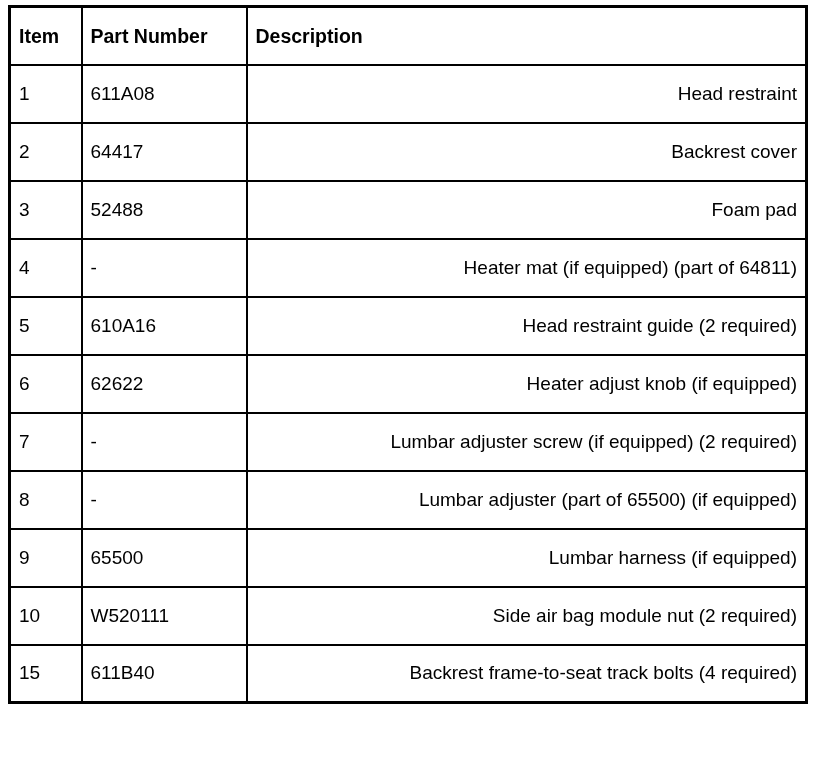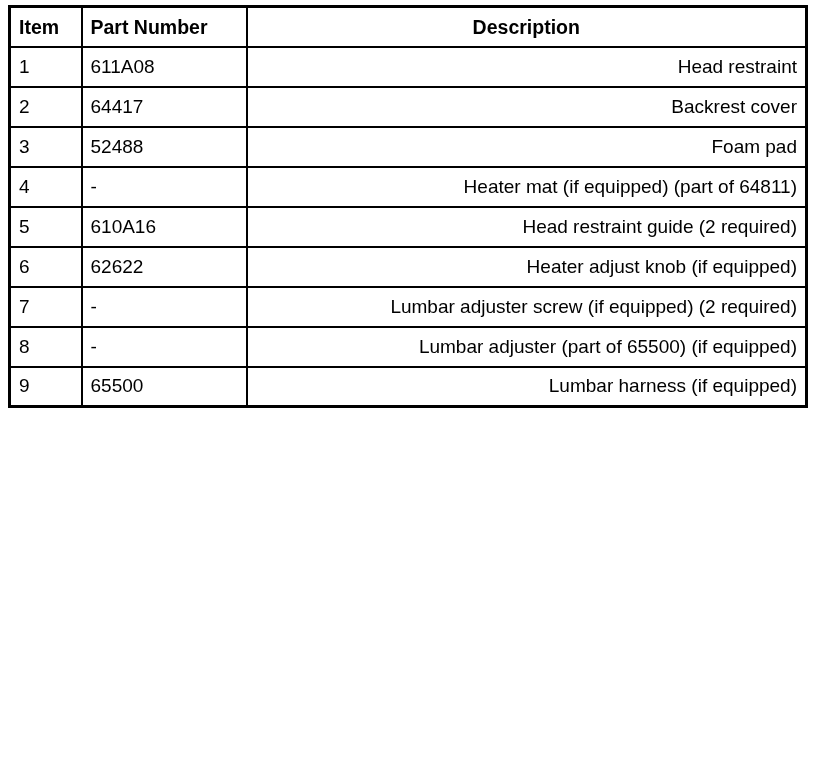--- a/index.html
+++ b/index.html
@@ -28,34 +28,34 @@
   }
   table.parts-table col.c-item { width: 72px; }
   table.parts-table col.c-part { width: 165px; }
   table.parts-table col.c-desc { width: auto; }
 
   table.parts-table th,
   table.parts-table td {
     border: 2px solid #000000;
     font-size: 19px;
     line-height: 22px;
-    height: 40px;
+    height: 58px;
     box-sizing: border-box;
     padding: 0 8px;
     vertical-align: middle;
     overflow: hidden;
     white-space: nowrap;
   }
   table.parts-table thead th {
     font-weight: bold;
     font-size: 19.5px;
     text-align: left;
   }
   table.parts-table thead th.desc-head {
-    text-align: center;
+    text-align: left;
   }
   table.parts-table tbody td {
     font-weight: normal;
     text-align: right;
   }
   table.parts-table tbody td.cell-item,
   table.parts-table tbody td.cell-part {
     text-align: left;
   }
 </style>
@@ -115,15 +115,25 @@
         <tr>
           <td class="cell-item">8</td>
           <td class="cell-part">-</td>
           <td class="cell-desc">Lumbar adjuster (part of 65500) (if equipped)</td>
         </tr>
         <tr>
           <td class="cell-item">9</td>
           <td class="cell-part">65500</td>
           <td class="cell-desc">Lumbar harness (if equipped)</td>
         </tr>
+        <tr>
+          <td class="cell-item">10</td>
+          <td class="cell-part">W520111</td>
+          <td class="cell-desc">Side air bag module nut (2 required)</td>
+        </tr>
+        <tr>
+          <td class="cell-item">15</td>
+          <td class="cell-part">611B40</td>
+          <td class="cell-desc">Backrest frame-to-seat track bolts (4 required)</td>
+        </tr>
       </tbody>
   </table>
 </div>
 
 </body></html>

